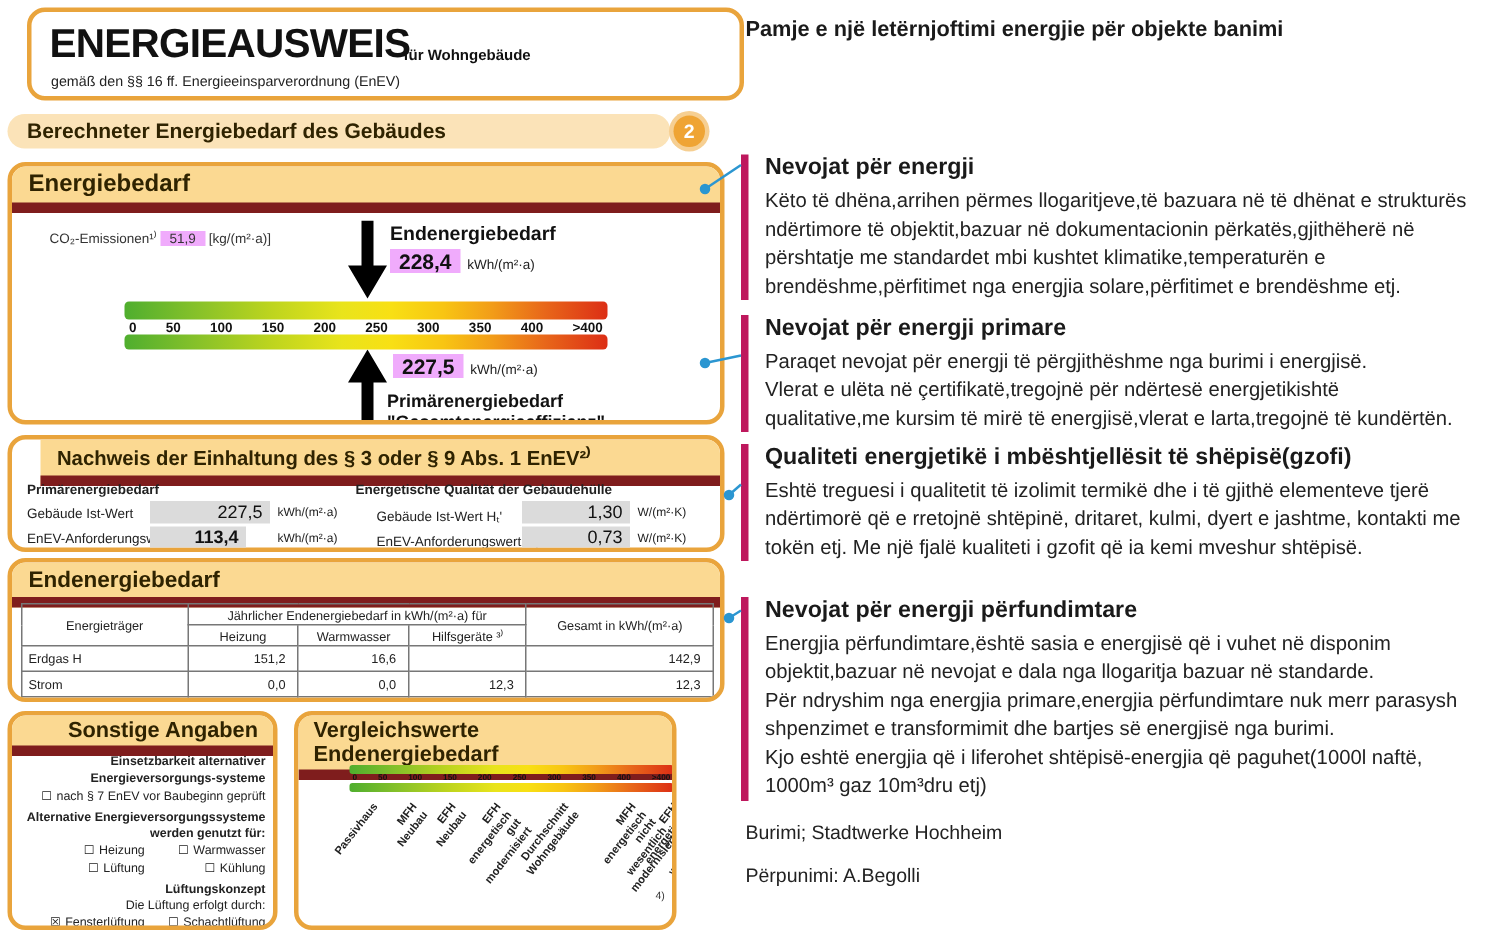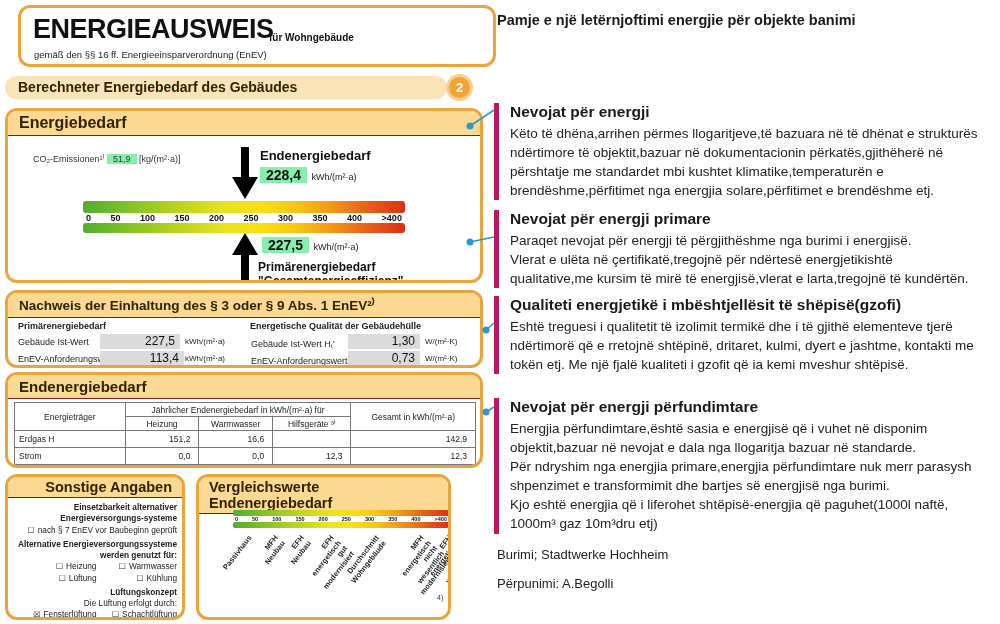--- a/index.html
+++ b/index.html
@@ -2,54 +2,54 @@
 <html><head>
 <meta charset="utf-8">
 <style>
   html,body{margin:0;padding:0;background:#fff;}
   .page{position:relative;width:1000px;height:624px;background:#fff;overflow:hidden;
         font-family:"Liberation Sans",sans-serif;color:#222;}
   
   .obox{position:absolute;border:3px solid #e9a43c;border-radius:12px;background:#fff;
         overflow:hidden;box-sizing:border-box;}
   .obox .hdr{position:absolute;left:0;top:0;right:0;background:#fbd992;
-        border-bottom:1px solid #7f1d1d;font-weight:bold;color:#2f2300;padding:3px 11px;}
+        border-bottom:7px solid #7f1d1d;font-weight:bold;color:#2f2300;padding:3px 11px;}
   .titlebox{left:5px;top:5px;width:478px;height:62px;margin-left:13px;}
   .titlebox .t1{position:absolute;left:12px;top:6px;font-size:27px;font-weight:bold;
         letter-spacing:-0.5px;color:#111;}
   .titlebox .t2{position:absolute;left:248px;top:24px;font-size:10px;font-weight:bold;color:#111;}
   .titlebox .t3{position:absolute;left:13px;top:41px;font-size:9.5px;color:#222;}
   .band{position:absolute;left:5px;top:76px;width:442px;height:23px;background:#fbe3b8;
         border-radius:12px;color:#2f2300;font-weight:bold;font-size:14px;line-height:23px;
         padding-left:13px;box-sizing:border-box;}
   .badge{position:absolute;left:449px;top:77px;width:21px;height:21px;border-radius:50%;
         background:#efa434;color:#fff;font-weight:bold;font-size:13px;text-align:center;
         line-height:21px;box-shadow:0 0 0 3px #f6cf92;}
   
   .bx-energie{left:5px;top:108px;width:478px;height:175px;}
   .bx-energie .hdr{font-size:16px;}
   .co2{position:absolute;left:25px;top:41px;font-size:9px;color:#333;}
-  .gval{background:#86efac;padding:0 6px;}
+  .gval{background:#f0abfc;padding:0 6px;}
   .big{font-size:14px;font-weight:bold;color:#111;}
   .unit{font-size:9px;color:#222;}
   .lbl-end{position:absolute;left:252px;top:37px;font-size:13px;font-weight:bold;color:#111;}
   .val-end{position:absolute;left:252px;top:55px;}
   .arrow{position:absolute;}
   .scale{position:absolute;left:75px;top:90px;width:322px;}
   .grad{height:12px;border-radius:3px;
     background:linear-gradient(90deg,#4fae2e 0%,#83c02a 14%,#bcd41e 30%,#e9e41c 45%,
       #f8e014 55%,#f8c513 66%,#f29d18 76%,#e8671a 87%,#dc2e15 100%);}
   .grad.b{height:10px;}
   .ticks{display:flex;justify-content:space-between;padding:0 3px;font-size:9px;
         font-weight:bold;color:#111;height:10px;line-height:10px;}
   .val-prim{position:absolute;left:254px;top:125px;}
   .lbl-prim{position:absolute;left:250px;top:149px;font-size:12px;font-weight:bold;color:#111;}
   
   .bx-nachweis{left:5px;top:290px;width:478px;height:78px;}
-  .bx-nachweis .hdr{font-size:13.5px;}
+  .bx-nachweis .hdr{font-size:13.5px;margin-left:19px;}
   .nw-title{position:absolute;font-size:9px;font-weight:bold;color:#222;}
   .nw-lbl{position:absolute;font-size:9px;color:#222;}
   .nw-box{position:absolute;background:#dbdbdb;font-size:12px;color:#111;text-align:right;
         padding:0 5px;height:15px;line-height:15px;box-sizing:border-box;}
   .nw-unit{position:absolute;font-size:8px;color:#222;}
   
   .bx-tab{left:5px;top:372px;width:478px;height:96px;}
   .bx-tab .hdr{font-size:15px;}
   .etab{position:absolute;left:6px;top:27px;width:462px;border-collapse:collapse;
         font-size:8.5px;color:#222;}
@@ -140,23 +140,23 @@
     <div class="lbl-prim">Primärenergiebedarf "Gesamtenergieeffizienz"</div>
   </div>
 
   <div class="obox bx-nachweis">
     <div class="hdr">Nachweis der Einhaltung des § 3 oder § 9 Abs. 1 EnEV²⁾</div>
     <div class="nw-title" style="left:10px;top:28px;">Primärenergiebedarf</div>
     <div class="nw-lbl" style="left:10px;top:44px;">Gebäude Ist-Wert</div>
     <div class="nw-box" style="left:92px;top:41px;width:80px;">227,5</div>
     <div class="nw-unit" style="left:177px;top:44px;">kWh/(m²·a)</div>
     <div class="nw-lbl" style="left:10px;top:61px;">EnEV-Anforderungswert</div>
-    <div class="nw-box" style="left:92px;top:58px;width:84px;">113,4</div>
+    <div class="nw-box" style="left:92px;top:58px;width:64px;font-weight:bold;">113,4</div>
     <div class="nw-unit" style="left:177px;top:61px;">kWh/(m²·a)</div>
-    <div class="nw-title" style="left:242px;top:28px;">Energetische Qualität der Gebäudehülle</div>
+    <div class="nw-title" style="left:229px;top:28px;">Energetische Qualität der Gebäudehülle</div>
     <div class="nw-lbl" style="left:243px;top:44px;">Gebäude Ist-Wert Hₜ'</div>
     <div class="nw-box" style="left:340px;top:41px;width:72px;">1,30</div>
     <div class="nw-unit" style="left:417px;top:44px;">W/(m²·K)</div>
     <div class="nw-lbl" style="left:243px;top:61px;">EnEV-Anforderungswert Hₜ'</div>
     <div class="nw-box" style="left:340px;top:58px;width:72px;">0,73</div>
     <div class="nw-unit" style="left:417px;top:61px;">W/(m²·K)</div>
   </div>
 
   <div class="obox bx-tab">
     <div class="hdr">Endenergiebedarf</div>

